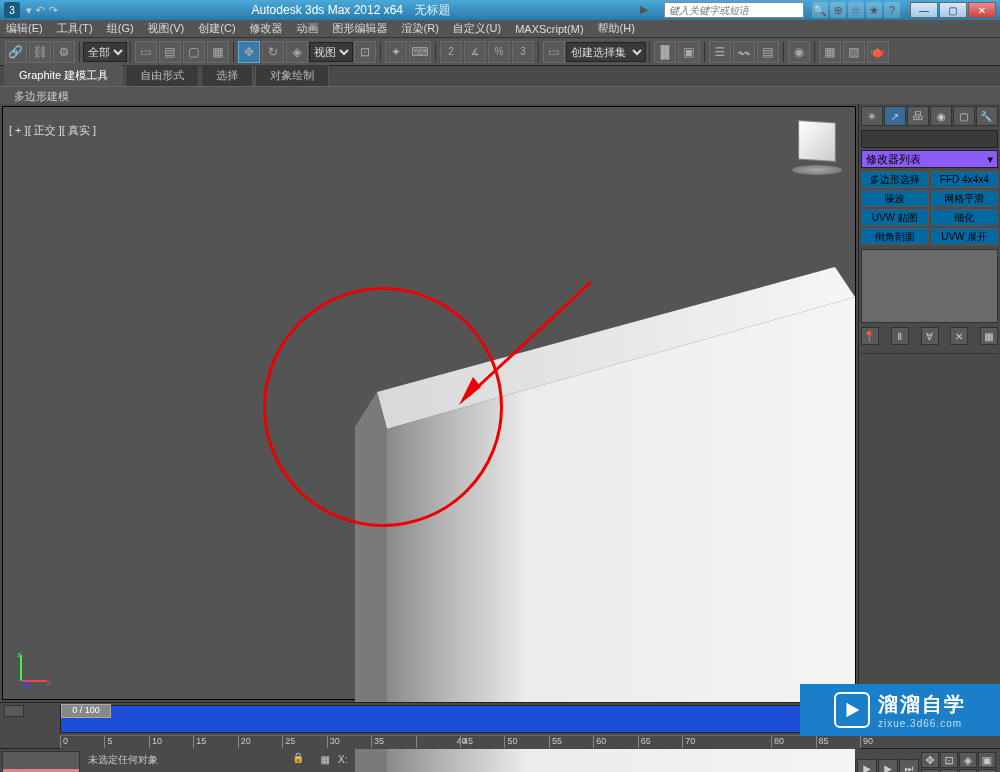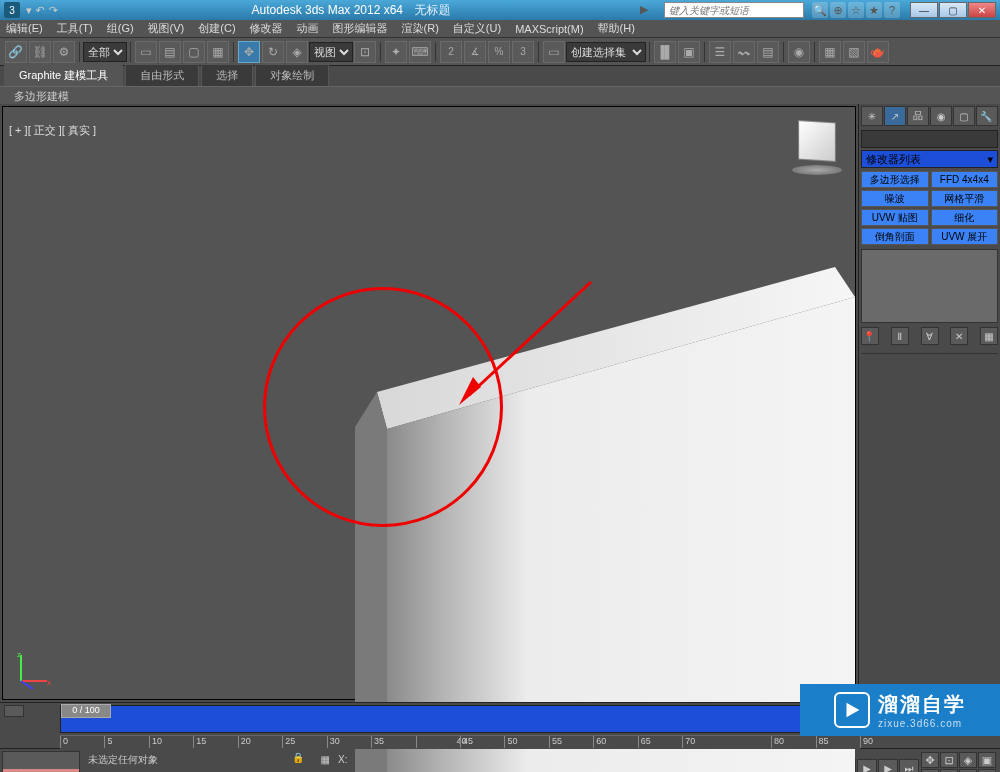--- a/index.html
+++ b/index.html
@@ -45,23 +45,23 @@
 .annotation-arrow line { stroke:#e00; stroke-width:3; }
 .annotation-arrow polygon { fill:#e00; }
 
 .axis-gizmo { position:absolute; left:10px; bottom:10px; width:40px; height:40px; }
 
 .side-panel { width: 142px; background: #4a4a4a; border-left: 1px solid #222; display:flex; flex-direction:column; padding:2px; overflow:hidden;}
 .sp-tabs { display:flex; height:20px; gap:1px; margin-bottom:4px;}
 .sp-tabs span { flex:1; background:#5a5a5a; border:1px solid #333; display:flex;align-items:center;justify-content:center;font-size:10px;color:#ccc;}
 .sp-tabs span.active { background:#3a6a9a;}
 .sp-input { height:18px; background:#3a3a3a; border:1px solid #222; margin-bottom:2px;}
-.sp-dropdown { height:18px; background:#1d4ed8; color:#000; border:1px solid #222; display:flex; align-items:center; padding:0 4px; font-size:11px; margin-bottom:3px; justify-content:space-between;}
+.sp-dropdown { height:18px; background:#8b5cf6; color:#000; border:1px solid #222; display:flex; align-items:center; padding:0 4px; font-size:11px; margin-bottom:3px; justify-content:space-between;}
 .sp-buttons { display:grid; grid-template-columns:1fr 1fr; gap:2px; margin-bottom:4px;}
-.sp-buttons button { height:17px; background:#3b82f6; border:1px solid #555; font-size:10px; color:#000; }
+.sp-buttons button { height:17px; background:#0369a1; border:1px solid #555; font-size:10px; color:#000; }
 .sp-preview { height:74px; background:#6a6a6a; border:1px solid #333; margin-bottom:4px;}
 .sp-tools { display:flex; gap:2px; margin-bottom:4px; justify-content:space-between;}
 .sp-tools span { width:18px; height:18px; background:#5a5a5a; border:1px solid #333; display:flex;align-items:center;justify-content:center;font-size:10px;}
 .sp-divider { height:1px; background:#333; margin:4px 0;}
 .sp-rest { flex:1; background:#4a4a4a;}
 
 .timeline-area { height:46px; background:#4a4a4a; border-top:1px solid #222; position:relative;}
 .time-slider { height:28px; background:#1d4ed8; margin:2px 140px 2px 60px; position:relative; border:1px solid #222;}
 .time-slider .handle { position:absolute; left:0; top:-2px; width:50px; height:14px; background:#888; border:1px solid #aaa; color:#fff; font-size:9px; text-align:center;}
 .time-ruler { height:14px; background:#4a4a4a; margin:0 140px 0 60px; position:relative; border-top:1px solid #666;}

